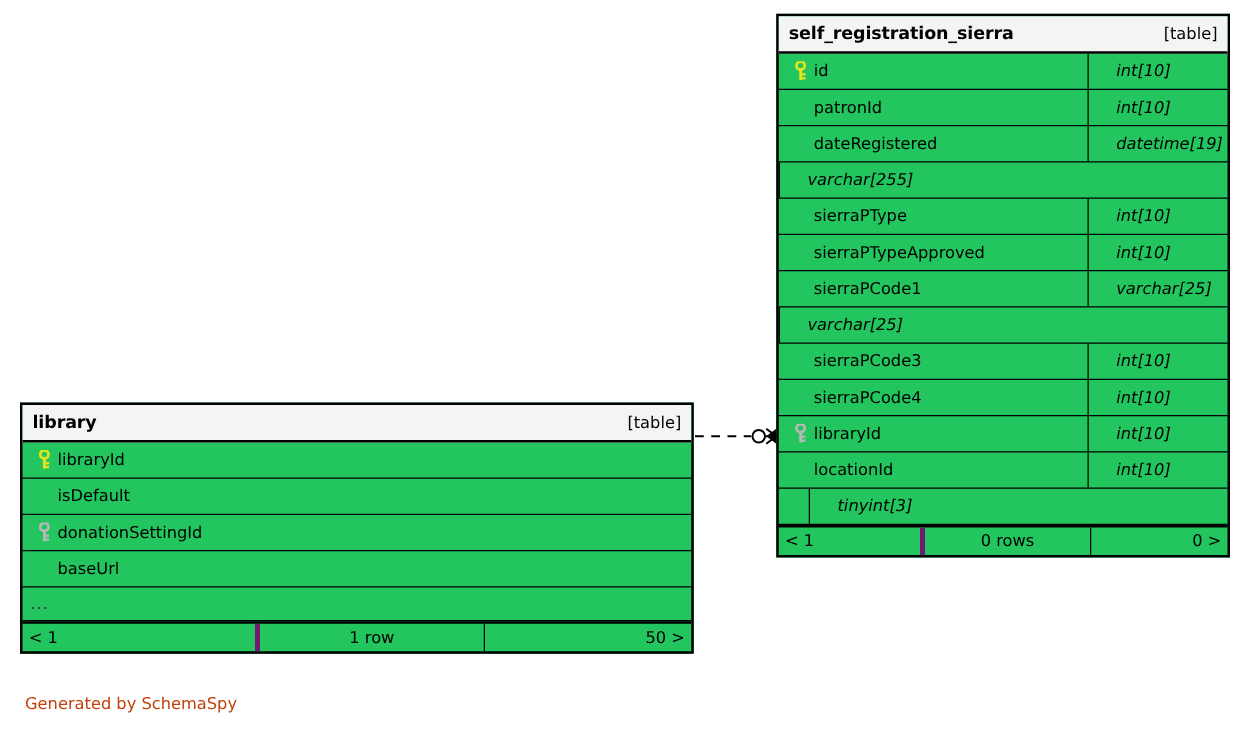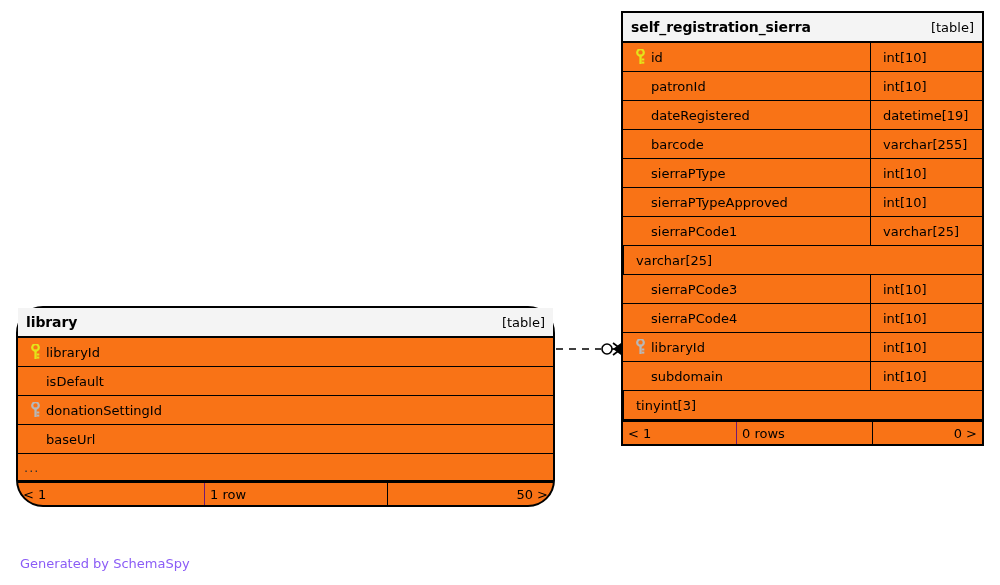--- a/index.html
+++ b/index.html
@@ -20,21 +20,21 @@
   .canvas {
     position: absolute;
     inset: 0;
   }
 
   
   .er-table {
     position: absolute;
     box-sizing: border-box;
     border: 2px solid #000000;
-    background: #f97316;
+    background: #22c55e;
   }
 
   .er-row {
     display: flex;
     box-sizing: border-box;
     border-bottom: 1px solid #000000;
     height: 29px;
     align-items: center;
   }
   .er-row:last-child { border-bottom: none; }
@@ -63,25 +63,26 @@
     align-items: center;
     box-sizing: border-box;
     padding-left: 6px;
     flex: 1 1 auto;
     min-width: 0;
     height: 100%;
   }
   .col-type {
     box-sizing: border-box;
     border-left: 1px solid #000000;
-    padding-left: 12px;
+    padding-left: 22px;
     display: flex;
     align-items: center;
     height: 100%;
     flex: 0 0 auto;
+    font-style: italic;
   }
   .col-label {
     white-space: nowrap;
     overflow: hidden;
   }
 
   
   .keyslot {
     width: 22px;
     flex: 0 0 22px;
@@ -108,48 +109,48 @@
     font-size: 13px;
   }
   .er-footer .f-cell {
     box-sizing: border-box;
     height: 100%;
     display: flex;
     align-items: center;
     padding: 0 5px;
   }
   .f-left  { justify-content: flex-start; }
-  .f-mid   { justify-content: flex-start; border-left: 1px solid #701a75; }
+  .f-mid   { justify-content: center; border-left: 4px solid #701a75; }
   .f-right { justify-content: flex-end;  border-left: 1px solid #000; }
 
   
   .connector {
     position: absolute;
     left: 552px;
     top: 334px;
     width: 72px;
     height: 30px;
   }
   .connector svg { display: block; }
 
   
   .credit {
     position: absolute;
     left: 20px;
     top: 556px;
     font-size: 13px;
-    color: #8b5cf6;
+    color: #c2410c;
   }
 </style>
 </head>
 <body>
 
 <div class="canvas">
 
-  <div class="er-table" id="table-library" style="left:16px; top:306px; width:539px;border-radius:27px;">
+  <div class="er-table" id="table-library" style="left:16px; top:322px; width:539px;">
 
     <div class="er-row er-header">
       <span class="er-title">library</span>
       <span class="er-kind">[table]</span>
     </div>
 
     <div class="er-row">
       <div class="col-name">
         <span class="keyslot">
           <svg width="9" height="16" viewBox="0 0 9 16">
@@ -247,24 +248,20 @@
       <div class="col-name">
         <span class="keyslot"></span>
         <span class="col-label">dateRegistered</span>
       </div>
       <div class="col-type" style="width:112px;text-align:right;">
         <span>datetime[19]</span>
       </div>
     </div>
 
     <div class="er-row">
-      <div class="col-name">
-        <span class="keyslot"></span>
-        <span class="col-label">barcode</span>
-      </div>
       <div class="col-type" style="width:112px;">
         <span>varchar[255]</span>
       </div>
     </div>
 
     <div class="er-row">
       <div class="col-name">
         <span class="keyslot"></span>
         <span class="col-label">sierraPType</span>
       </div>
@@ -332,29 +329,29 @@
         <span class="col-label">libraryId</span>
       </div>
       <div class="col-type" style="width:112px;">
         <span>int[10]</span>
       </div>
     </div>
 
     <div class="er-row">
       <div class="col-name">
         <span class="keyslot"></span>
-        <span class="col-label">subdomain</span>
-      </div>
-      <div class="col-type" style="width:112px;">
-        <span>int[10]</span>
-      </div>
-    </div>
-
-    <div class="er-row">
-      <div class="col-type" style="width:112px;">
+        <span class="col-label">locationId</span>
+      </div>
+      <div class="col-type" style="width:112px;">
+        <span>int[10]</span>
+      </div>
+    </div>
+
+    <div class="er-row">
+      <div class="col-type" style="width:112px;margin-left:24px;">
         <span>tinyint[3]</span>
       </div>
     </div>
 
     <div class="er-row er-footer">
       <div class="f-cell f-left" style="width:113px;">
         <span>&lt; 1</span>
       </div>
       <div class="f-cell f-mid" style="width:136px;">
         <span>0 rows</span>

